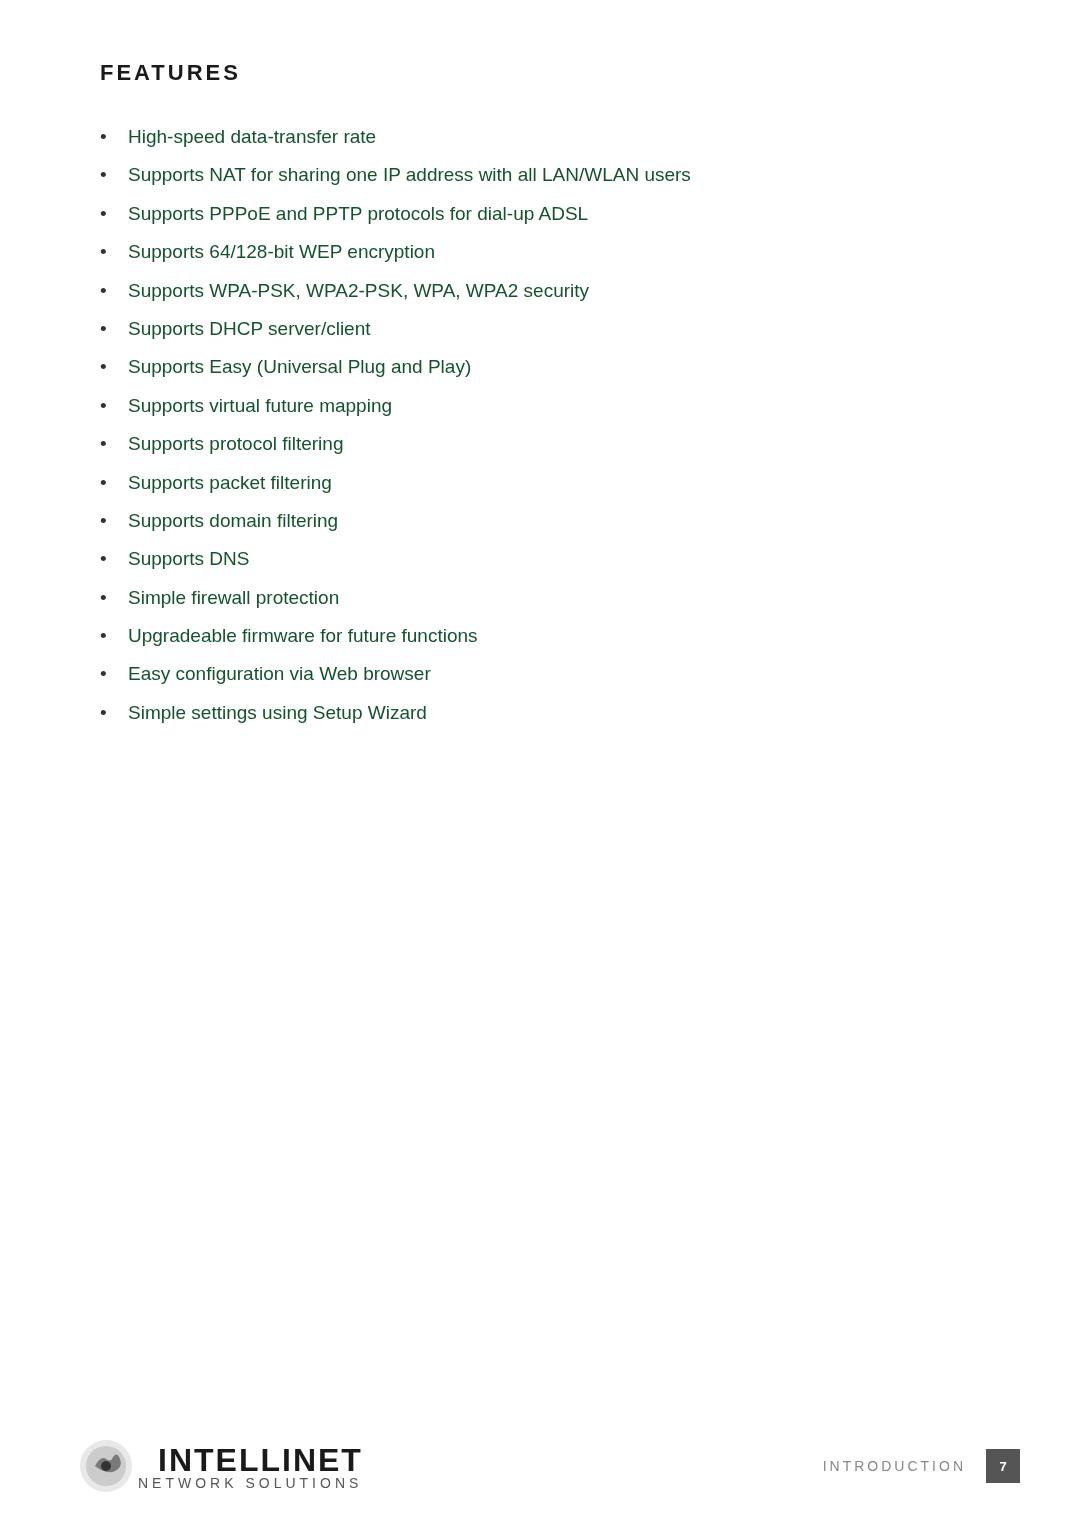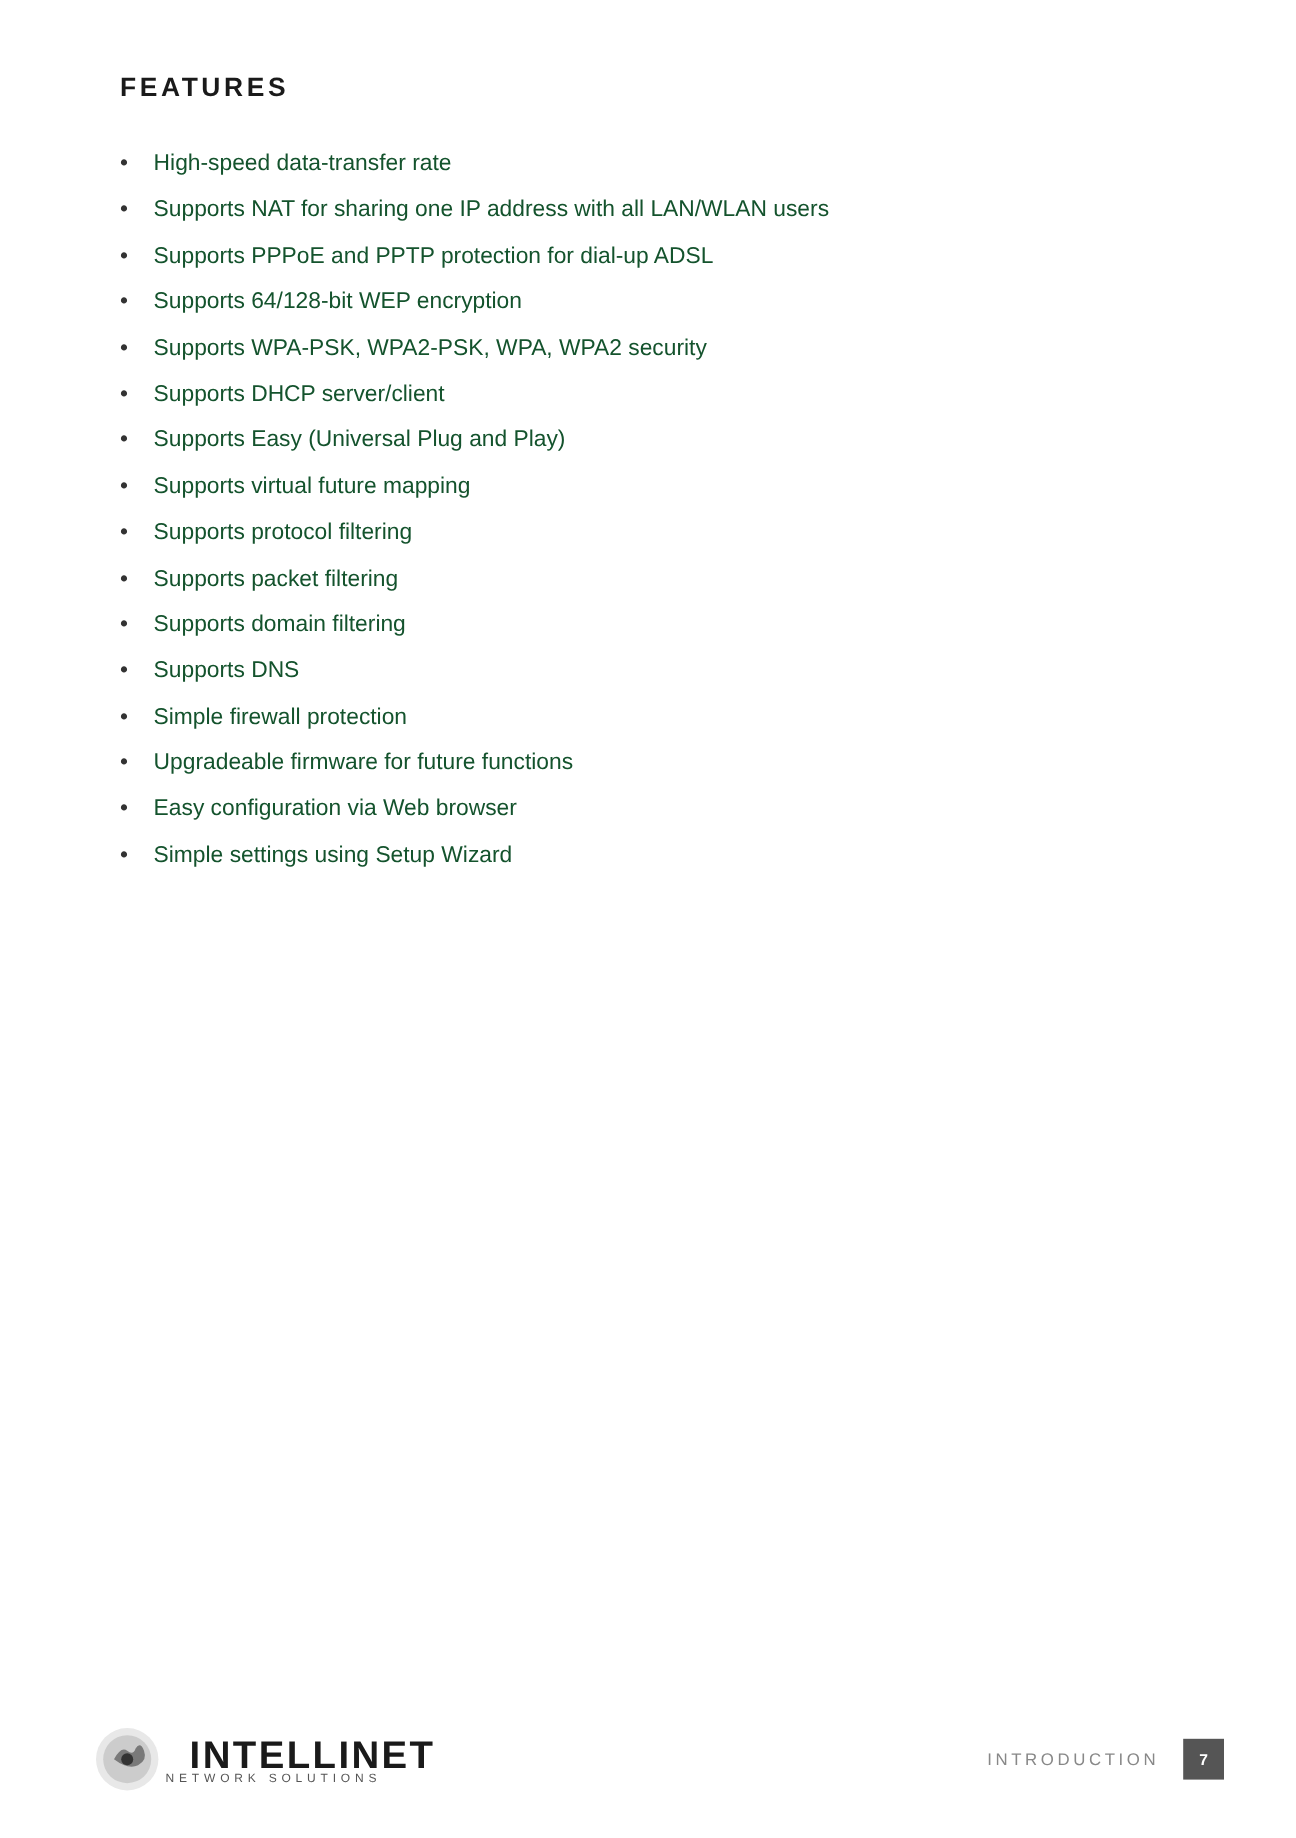--- a/index.html
+++ b/index.html
@@ -94,21 +94,21 @@
       font-size: 32px;
       color: #1a1a1a;
       letter-spacing: 2px;
       text-transform: uppercase;
       margin-left: 20px;
     }
 
     .logo-text-sub {
       font-family: Arial, Helvetica, sans-serif;
       font-weight: 400;
-      font-size: 10px;
+      font-size: 14px;
       color: #555555;
       letter-spacing: 4px;
       text-transform: uppercase;
       display: block;
       margin-top: -4px;
     }
 
     .footer-right {
       display: flex;
       align-items: center;
@@ -149,21 +149,21 @@
 </head>
 <body>
 
 <div class="page-container">
 
   <h1 class="features-heading">FEATURES</h1>
 
   <ul class="features-list">
   <li>High-speed data-transfer rate</li>
       <li>Supports NAT for sharing one IP address with all LAN/WLAN users</li>
-      <li>Supports PPPoE and PPTP protection for dial-up ADSL</li>
+      <li>Supports PPPoE and PPTP protocols for dial-up ADSL</li>
       <li>Supports 64/128-bit WEP encryption</li>
       <li>Supports WPA-PSK, WPA2-PSK, WPA, WPA2 security</li>
       <li>Supports DHCP server/client</li>
       <li>Supports Easy (Universal Plug and Play)</li>
       <li>Supports virtual future mapping</li>
       <li>Supports protocol filtering</li>
       <li>Supports packet filtering</li>
       <li>Supports domain filtering</li>
       <li>Supports DNS</li>
       <li>Simple firewall protection</li>

